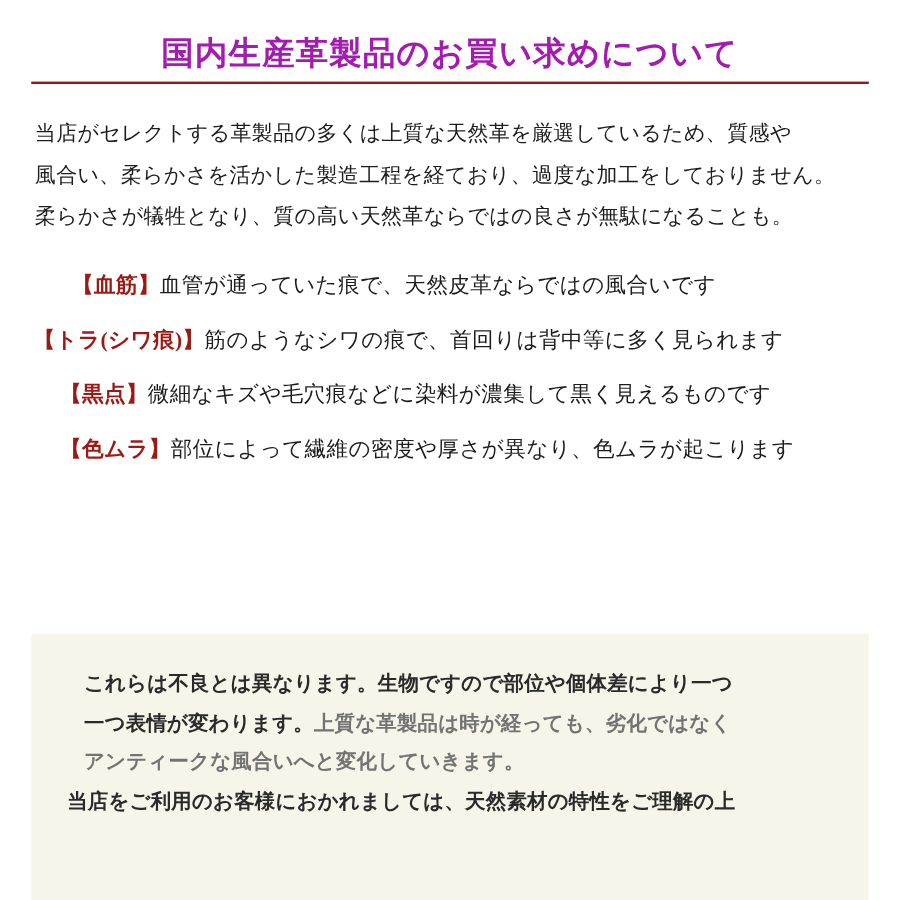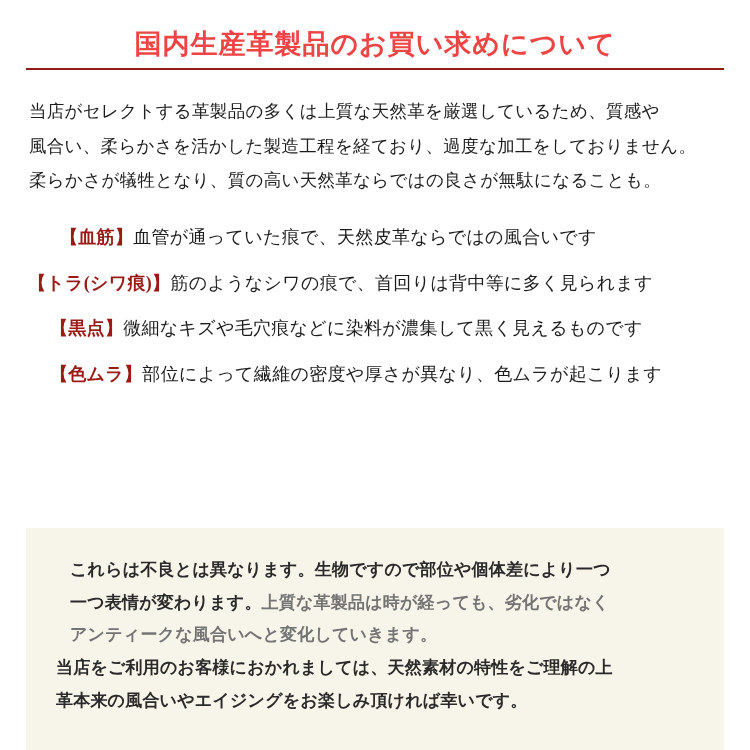--- a/index.html
+++ b/index.html
@@ -26,21 +26,21 @@
   .title-wrap {
     margin-top: 28px;
     padding-bottom: 8px;
     border-bottom: 2px solid #8e1d17;
     text-align: center;
   }
   .title {
     font-size: 27px;
     font-weight: bold;
     letter-spacing: 1px;
-    color: #ef4444;
+    color: #a21caf;
     line-height: 1.2;
     white-space: nowrap;
   }
 
   
   .intro {
     margin-top: 24px;
     font-size: 17.5px;
     line-height: 1.95;
     color: #1c1c1c;
@@ -136,18 +136,15 @@
     </div>
     <div class="note-line ind">
       <span>一つ表情が変わります。</span><span class="hl">上質な革製品は時が経っても、劣化ではなく</span>
     </div>
     <div class="note-line ind">
       <span class="hl">アンティークな風合いへと変化していきます。</span>
     </div>
     <div class="note-line">
       <span>当店をご利用のお客様におかれましては、天然素材の特性をご理解の上</span>
     </div>
-    <div class="note-line">
-      <span>革本来の風合いやエイジングをお楽しみ頂ければ幸いです。</span>
-    </div>
   </div>
 
 </div>
 
 </body></html>

